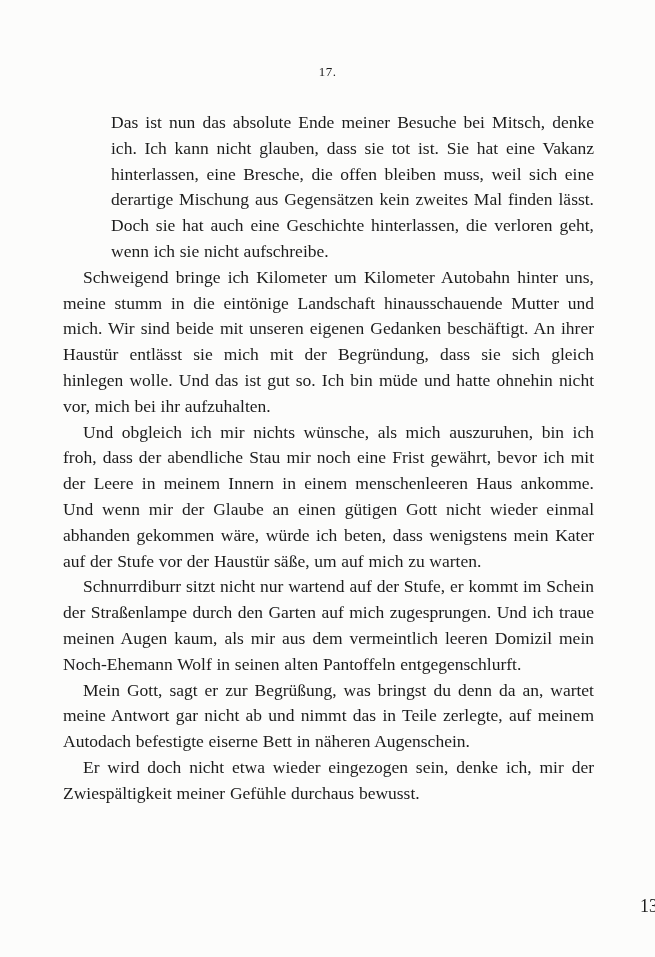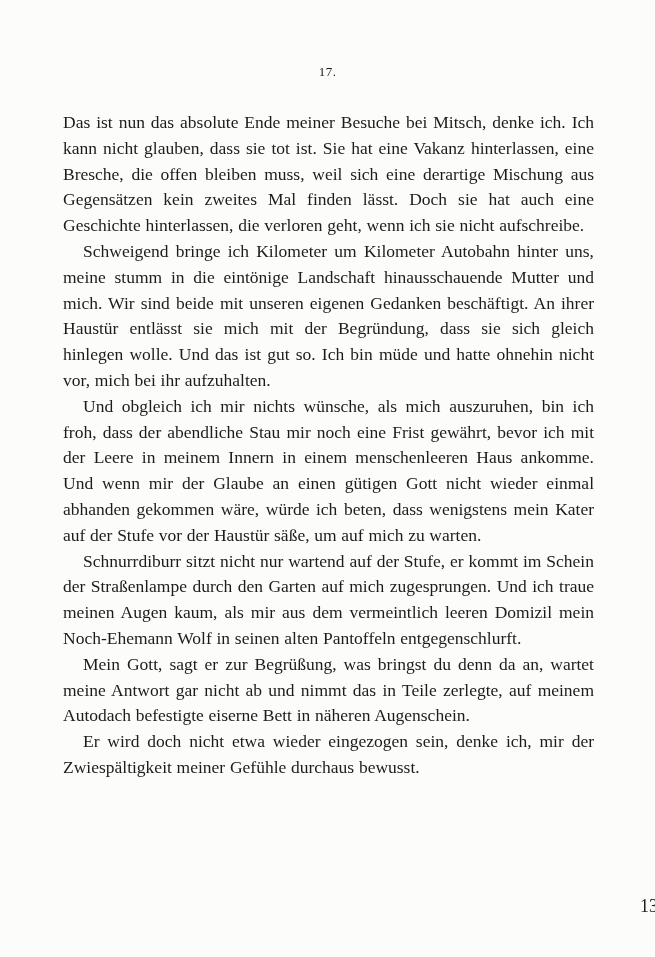--- a/index.html
+++ b/index.html
@@ -40,20 +40,21 @@
     font-size: 17.5px;
     line-height: 25.8px;
     text-align: justify;
     text-indent: 20px;
     hyphens: auto;
     -webkit-hyphens: auto;
     word-spacing: 0.02em;
   }
   .body-text p.opening {
     text-indent: 0;
+    margin-left: 48px;
   }
   .page-number {
     position: absolute;
     top: 896px;
     left: 12px;
     width: 100%;
     text-align: right;
     font-size: 18px;
   }
 </style>

